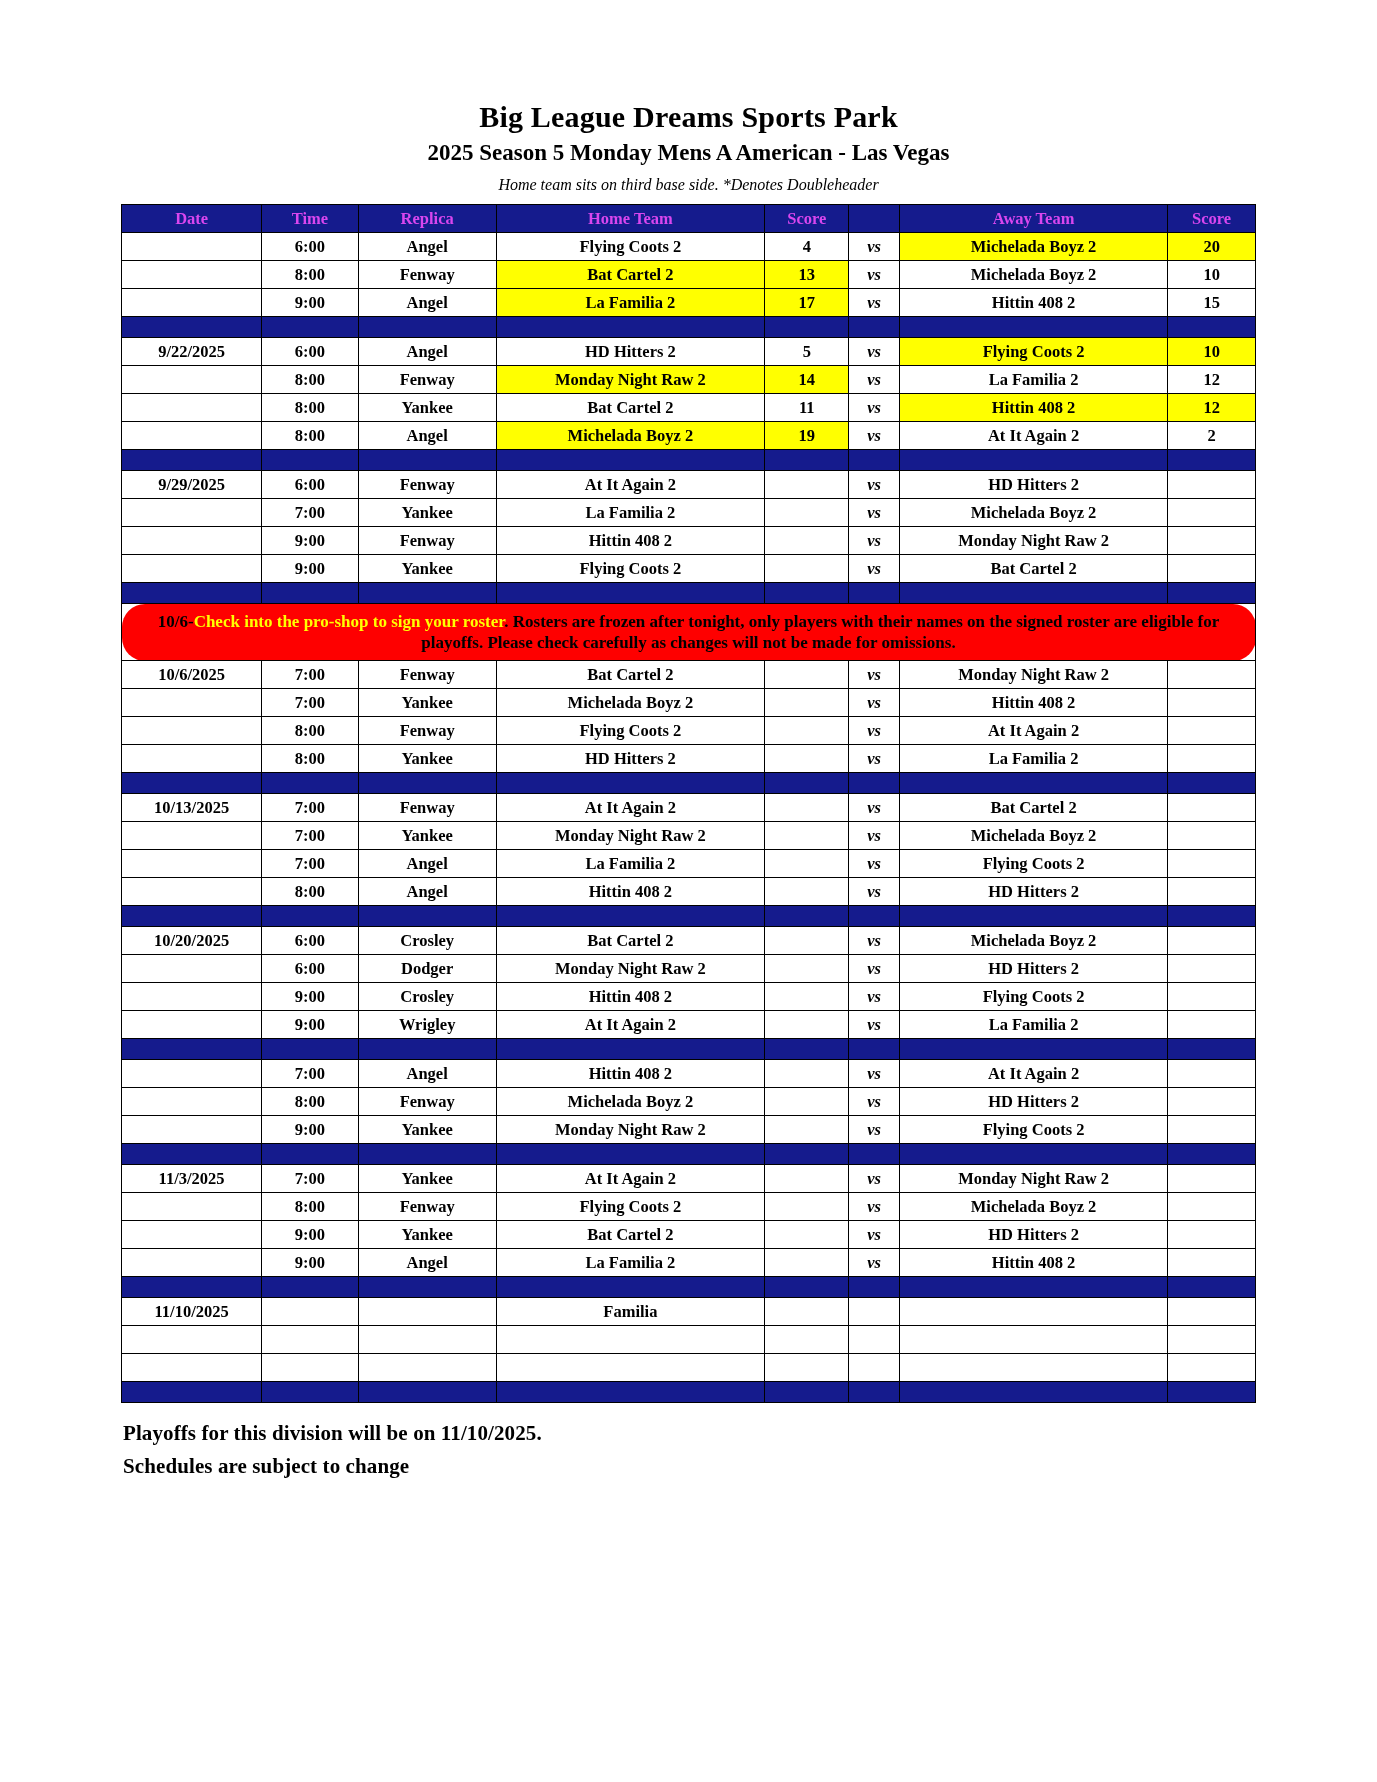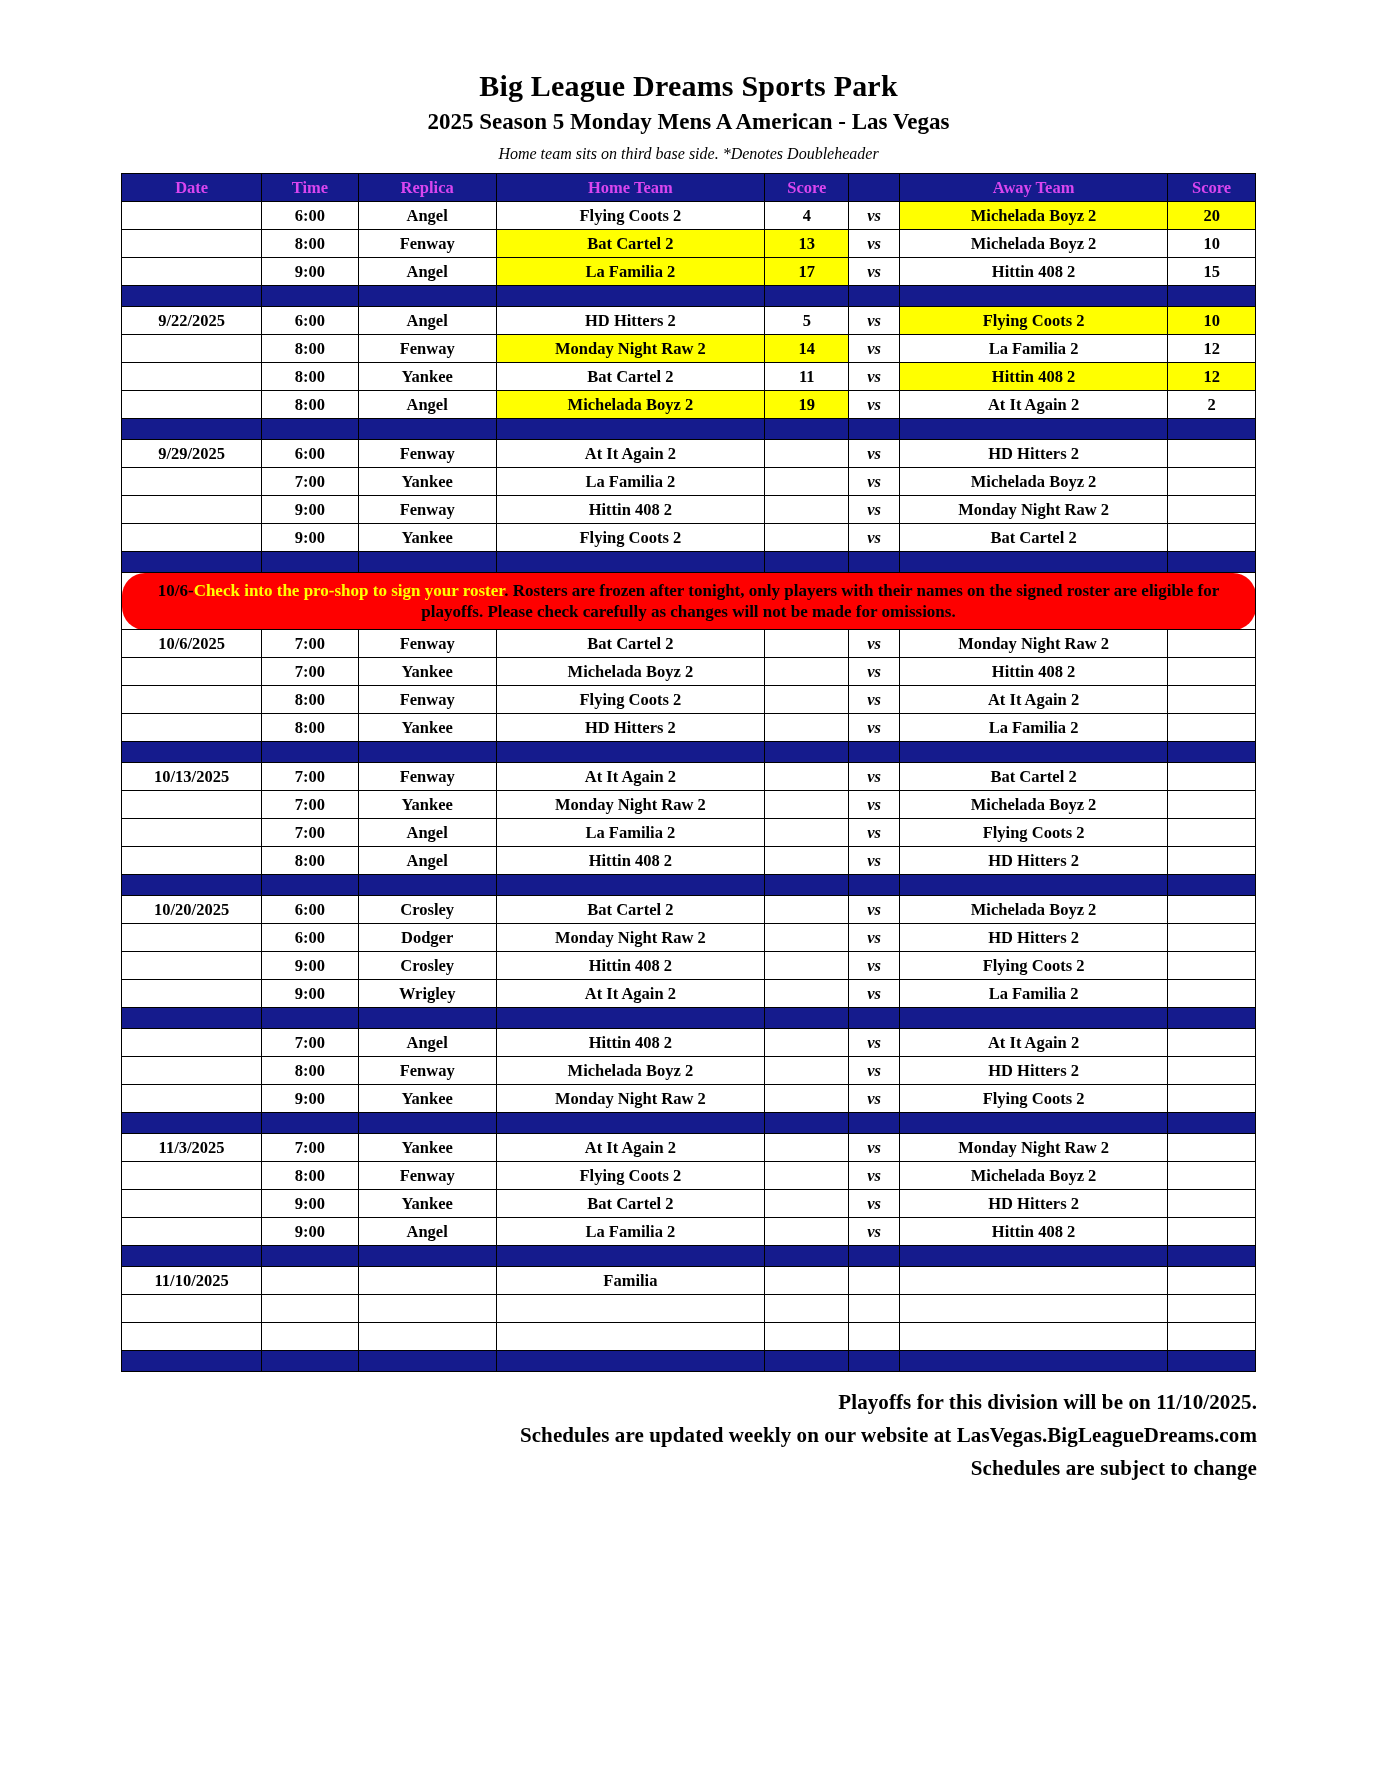--- a/index.html
+++ b/index.html
@@ -8,21 +8,21 @@
     background: #ffffff;
   }
   body {
     width: 1377px;
     height: 1782px;
     font-family: "Liberation Serif", serif;
     color: #000000;
     position: relative;
   }
   .page {
-    padding: 69px 120px 0 120px;
+    padding: 100px 120px 0 120px;
     box-sizing: border-box;
   }
   .title {
     text-align: center;
     font-size: 30px;
     font-weight: bold;
     letter-spacing: 0.2px;
     margin: 0 0 6px 0;
   }
   .subtitle {
@@ -102,21 +102,20 @@
   }
   .footer {
     margin: 18px 0 0 0;
     padding-left: 3px;
   }
   .footer div {
     font-size: 21px;
     font-weight: bold;
     margin-bottom: 8px;
     letter-spacing: 0.1px;
-    text-align: right;
   }
 </style>
 </head>
 <body>
 
 <div class="page">
 
   <div class="title">Big League Dreams Sports Park</div>
   <div class="subtitle">2025 Season 5 Monday Mens A American - Las Vegas</div>
   <div class="note">Home team sits on third base side.  *Denotes Doubleheader</div>
@@ -566,17 +565,16 @@
           <td></td>
           <td></td>
           <td></td>
           <td></td>
         </tr>
       </tbody>
   </table>
 
   <div class="footer">
     <div>Playoffs for this division will be on 11/10/2025.</div>
-    <div>Schedules are updated weekly on our website at LasVegas.BigLeagueDreams.com</div>
     <div>Schedules are subject to change</div>
   </div>
 
 </div>
 
 </body></html>

